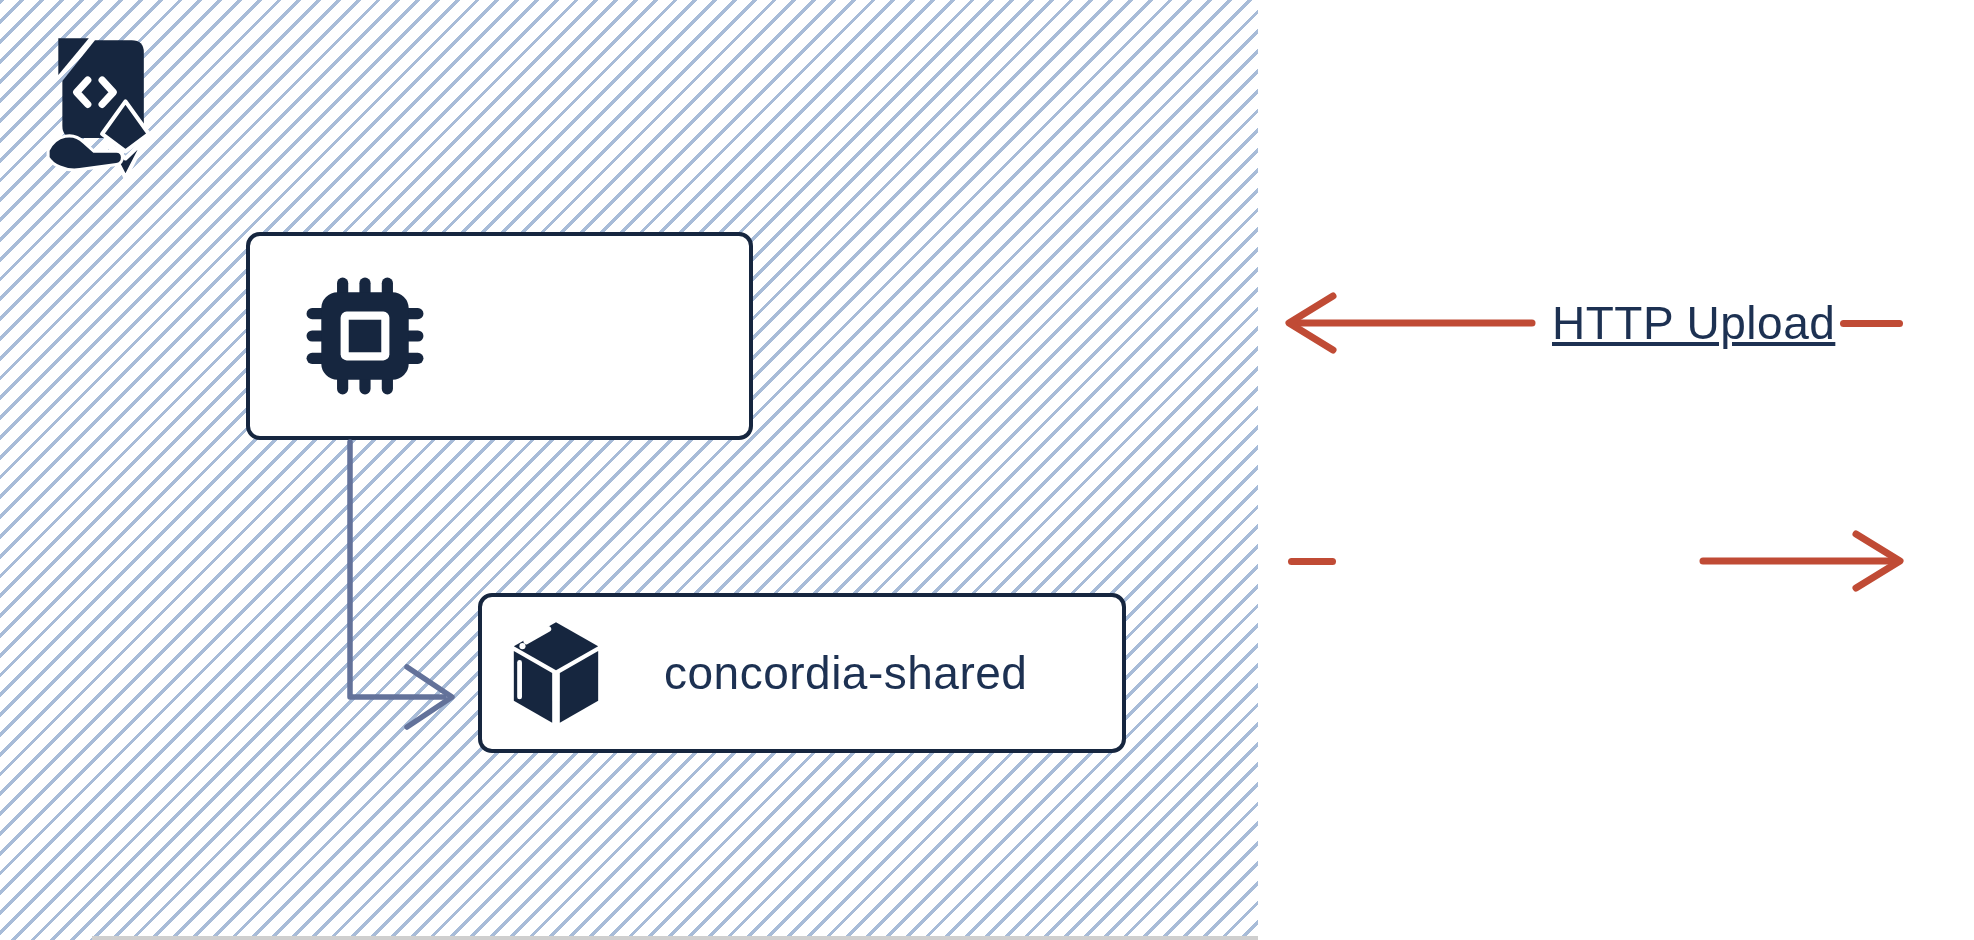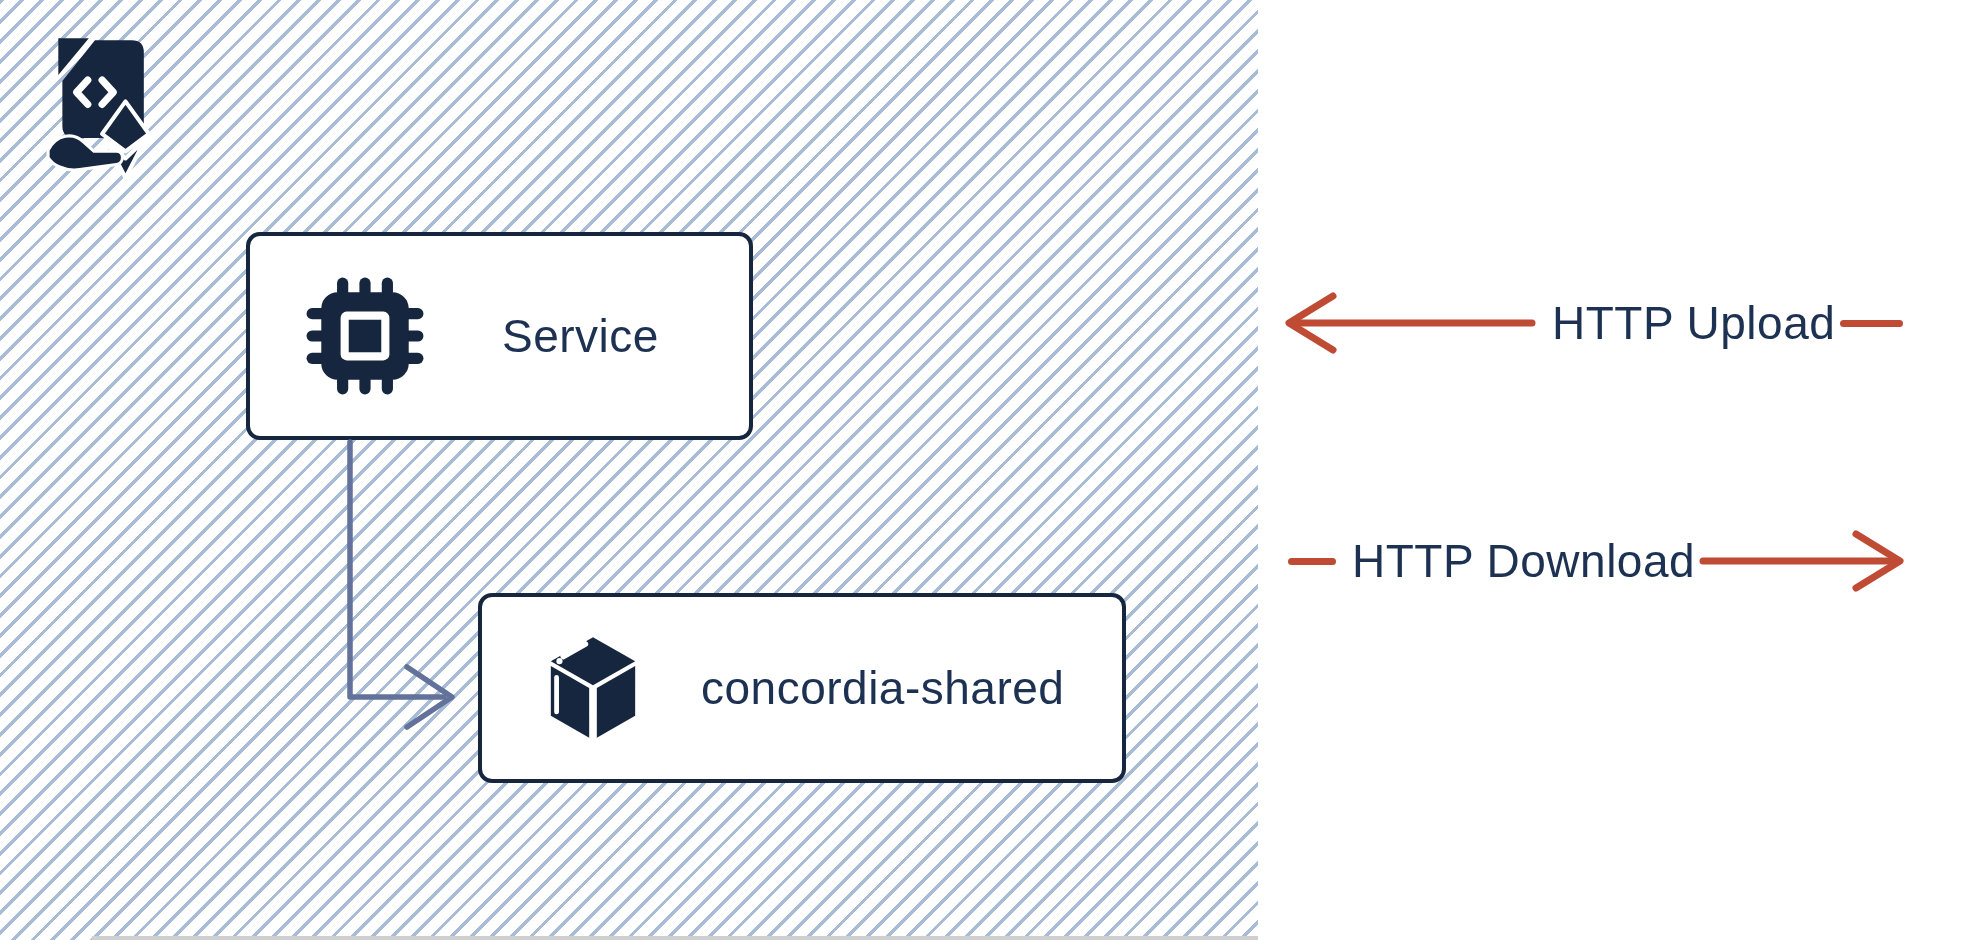--- a/index.html
+++ b/index.html
@@ -22,27 +22,27 @@
     position:absolute;left:210px;top:72px;height:56px;line-height:56px;
     font-size:52px;color:#1d3152;white-space:nowrap;letter-spacing:0.5px;
   }
   .header-icon{position:absolute;left:42px;top:28px;}
   
   .node{
     position:absolute;background:#ffffff;border:4px solid #16263f;border-radius:14px;
     display:flex;align-items:center;box-sizing:border-box;
   }
   .node-service{left:246px;top:232px;width:507px;height:208px;padding-left:54px;gap:76px;}
-  .node-concordia{left:478px;top:593px;width:648px;height:190px;padding-left:65px;gap:62px;}
+  .node-concordia{left:478px;top:593px;width:648px;height:160px;padding-left:28px;gap:62px;}
   .node-label{font-size:46px;color:#1d3152;white-space:nowrap;letter-spacing:0.5px;}
   .connector-svg{position:absolute;left:0;top:0;pointer-events:none;}
   
   .legend-label{
     position:absolute;height:56px;line-height:56px;font-size:46px;color:#1d3152;
-    white-space:nowrap;letter-spacing:0.5px;
+    white-space:nowrap;letter-spacing:0.5px;text-decoration:underline;
   }
   .label-upload{left:1552px;top:295px;}
   .label-download{left:1352px;top:533px;}
   .legend-dash{position:absolute;height:7px;background:#c04b35;border-radius:3.5px;}
   .dash-upload-right{left:1840px;top:320px;width:63px;}
   .dash-download-left{left:1288px;top:558px;width:48px;}
   .arrow-svg{position:absolute;}
   .arrow-upload{left:1282px;top:290px;}
   .arrow-download{left:1697px;top:528px;}
 </style>
@@ -88,21 +88,20 @@
           <line x1="8" y1="60" x2="20" y2="60"></line>
           <line x1="8" y1="82" x2="20" y2="82"></line>
           <line x1="100" y1="38" x2="112" y2="38"></line>
           <line x1="100" y1="60" x2="112" y2="60"></line>
           <line x1="100" y1="82" x2="112" y2="82"></line>
         </g>
         <rect x="17" y="17" width="86" height="86" rx="16" fill="#16263f"></rect>
         <rect x="36" y="36" width="48" height="48" rx="6" fill="#ffffff"></rect>
         <rect x="44" y="44" width="32" height="32" fill="#16263f"></rect>
       </svg>
-      <div class="node-label">Service</div>
     </div>
 
     <div class="node node-concordia">
       <svg width="92" height="108" viewBox="0 0 96 110">
         <g fill="#16263f">
           <polygon points="48,2 92,27 48,52 4,27"></polygon>
           <polygon points="4,32 44,55 44,107 4,84"></polygon>
           <polygon points="92,32 52,55 52,107 92,84"></polygon>
         </g>
         <g stroke="#ffffff" stroke-linecap="round" fill="none">
@@ -127,21 +126,20 @@
   <svg class="arrow-svg arrow-upload" width="256" height="66" viewBox="0 0 256 66">
     <g stroke="#c04b35" stroke-width="7" fill="none" stroke-linecap="round" stroke-linejoin="round">
       <line x1="250" y1="33" x2="10" y2="33"></line>
       <polyline points="51,6 7,33 51,60"></polyline>
     </g>
   </svg>
   <div class="legend-label label-upload">HTTP Upload</div>
   <div class="legend-dash dash-upload-right"></div>
 
   <div class="legend-dash dash-download-left"></div>
-  <div class="legend-label label-download">HTTP Download</div>
   <svg class="arrow-svg arrow-download" width="212" height="66" viewBox="0 0 212 66">
     <g stroke="#c04b35" stroke-width="7" fill="none" stroke-linecap="round" stroke-linejoin="round">
       <line x1="6" y1="33" x2="196" y2="33"></line>
       <polyline points="159,6 203,33 159,60"></polyline>
     </g>
   </svg>
 
 </div>
 
 </body></html>

